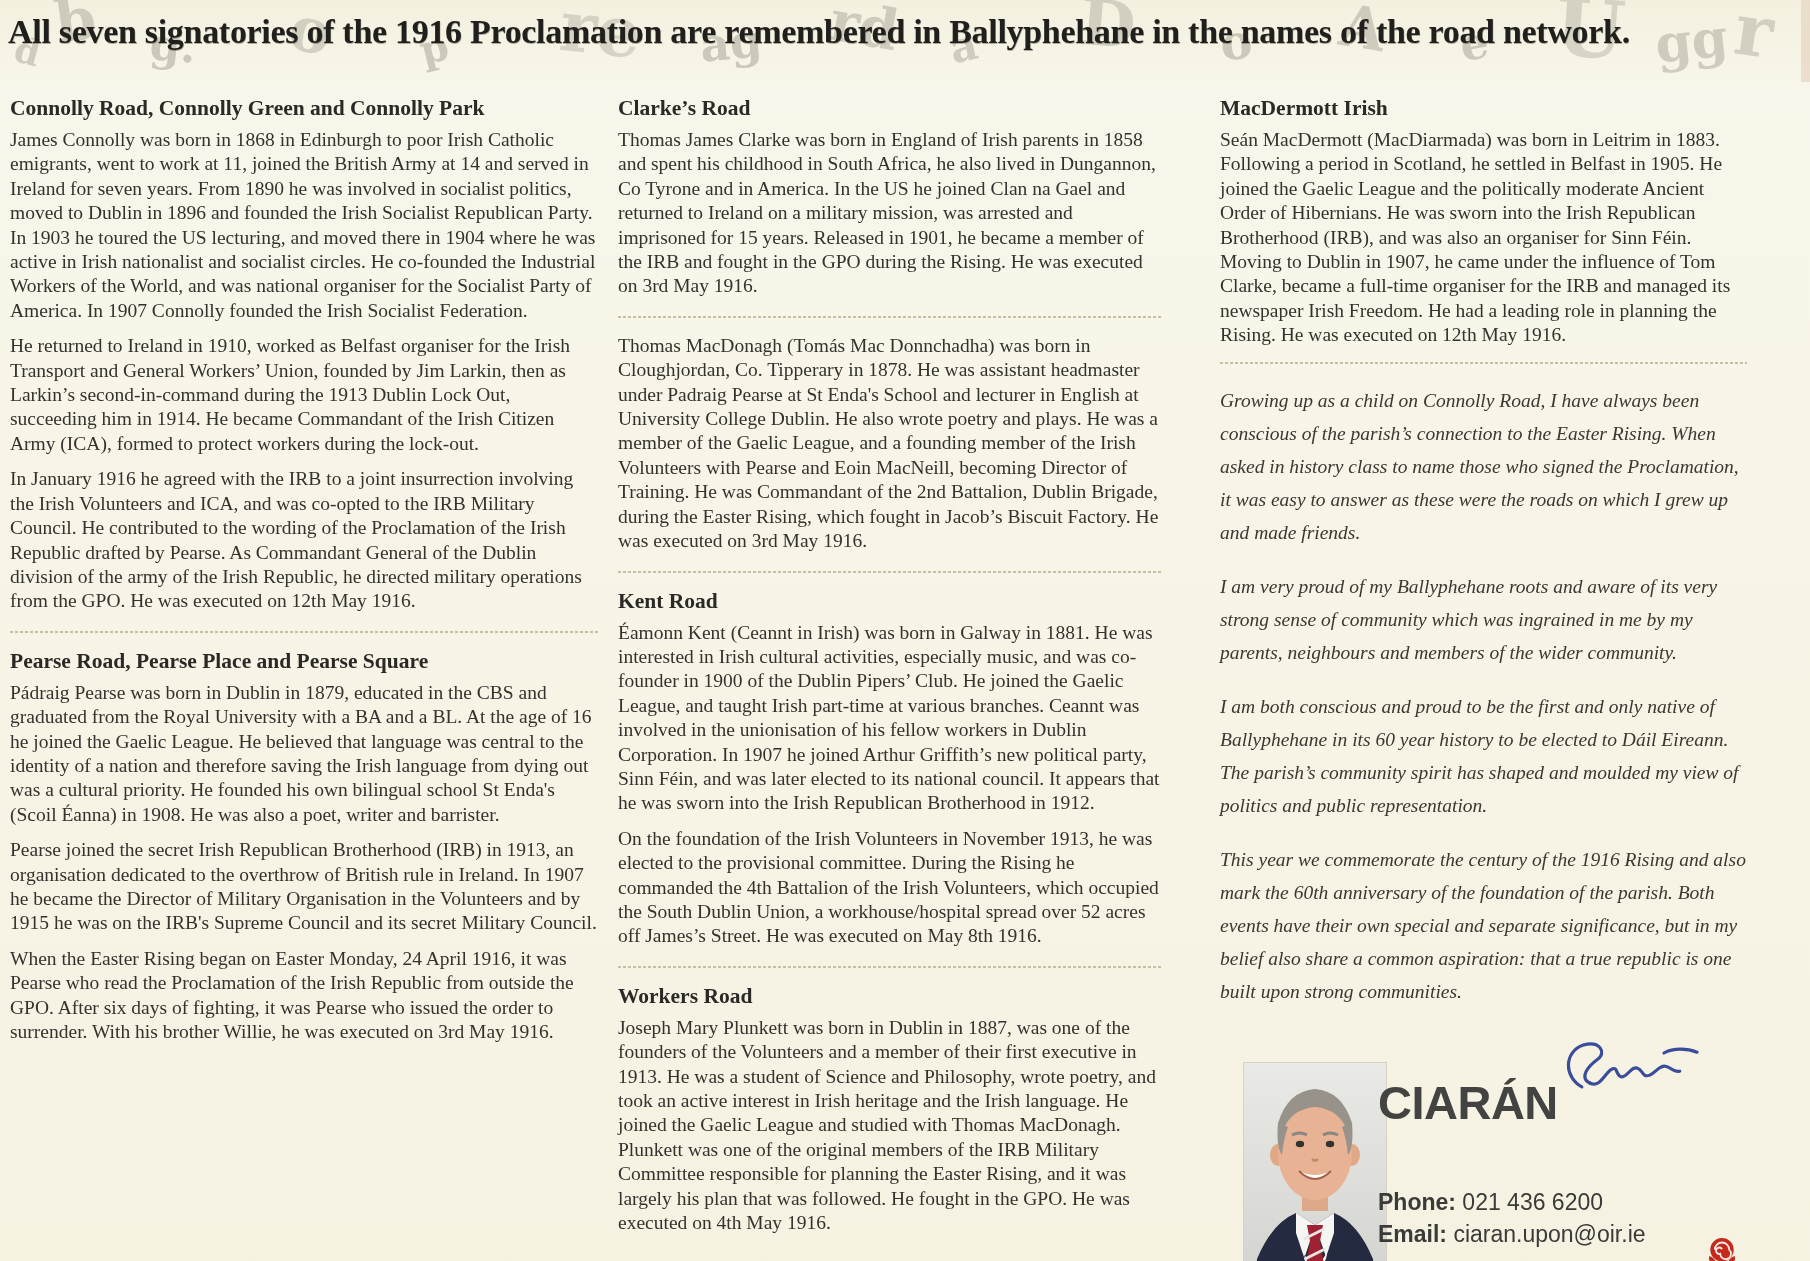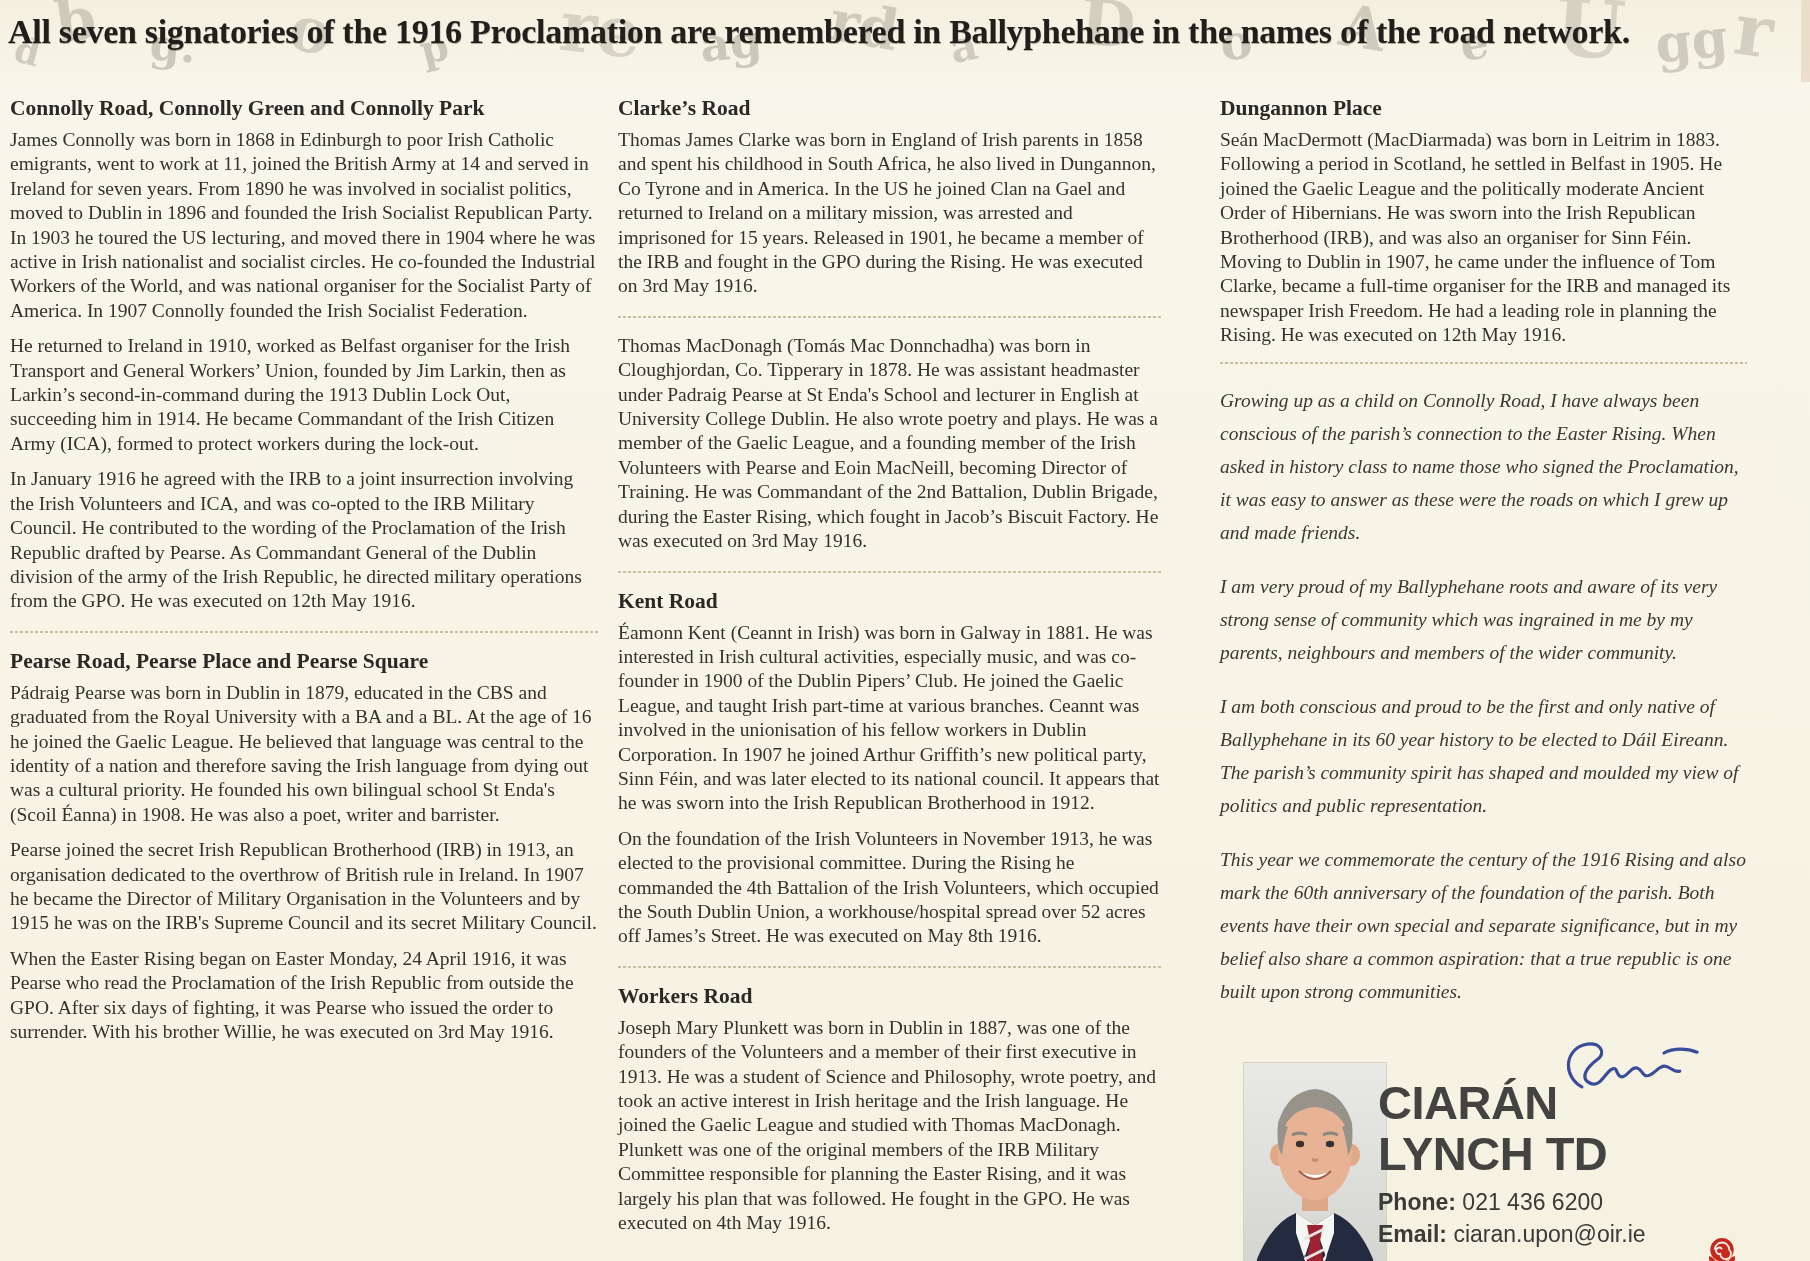--- a/index.html
+++ b/index.html
@@ -109,21 +109,21 @@
     <hr class="divider">
     <h2 class="heading">Kent Road</h2>
     <p class="body-p">Éamonn Kent (Ceannt in Irish) was born in Galway in 1881. He was interested in Irish cultural activities, especially music, and was co-founder in 1900 of the Dublin Pipers’ Club. He joined the Gaelic League, and taught Irish part-time at various branches.  Ceannt was involved in the unionisation of his fellow workers in Dublin Corporation. In 1907 he joined Arthur Griffith’s new political party, Sinn Féin, and was later elected to its national council. It appears that he was sworn into the Irish Republican Brotherhood in 1912.</p>
     <p class="body-p">On the foundation of the Irish Volunteers in November 1913, he was elected to the provisional committee. During the Rising he commanded the 4th Battalion of the Irish Volunteers, which occupied the South Dublin Union, a workhouse/hospital spread over 52 acres off James’s Street. He was executed on May 8th 1916.</p>
     <hr class="divider">
     <h2 class="heading">Workers Road</h2>
     <p class="body-p">Joseph Mary Plunkett was born in Dublin in 1887, was one of the founders of the Volunteers and a member of their first executive in 1913. He was a student of Science and Philosophy, wrote poetry, and took an active interest in Irish heritage and the Irish language. He joined the Gaelic League and studied with Thomas MacDonagh. Plunkett was one of the original members of the IRB Military Committee responsible for planning the Easter Rising, and it was largely his plan that was followed. He fought in the GPO. He was executed on 4th May 1916.</p>
   </section>
 
   <section class="col col3">
-    <h2 class="heading">Dungannon Place</h2>
+    <h2 class="heading">MacDermott Irish</h2>
     <p class="body-p">Seán MacDermott (MacDiarmada) was born in Leitrim in 1883. Following a period in Scotland, he settled in Belfast in 1905. He joined the Gaelic League and the politically moderate Ancient Order of Hibernians. He was sworn into the Irish Republican Brotherhood (IRB), and was also an organiser for Sinn Féin. Moving to Dublin in 1907, he came under the influence of Tom Clarke, became a full-time organiser for the IRB and managed its newspaper Irish Freedom. He had a leading role in planning the Rising.  He was executed on 12th May 1916.</p>
     <hr class="divider first">
     <p class="quote">Growing up as a child on Connolly Road, I have always been conscious of the parish’s connection to the Easter Rising. When asked in history class to name those who signed the Proclamation, it was easy to answer as these were the roads on which I grew up and made friends.</p>
     <p class="quote">I am very proud of my Ballyphehane roots and aware of its very strong sense of community which was ingrained in me by my parents, neighbours and members of the wider community.</p>
     <p class="quote">I am both conscious and proud to be the first and only native of Ballyphehane in its 60 year history to be elected to Dáil Eireann. The parish’s community spirit has shaped and moulded my view of politics and public representation.</p>
     <p class="quote">This year we commemorate the century of the 1916 Rising and also mark the 60th anniversary of the foundation of the parish. Both events have their own special and separate significance, but in my belief also share a common aspiration: that a true republic is one built upon strong communities.</p>
 
     <div class="contact-card">
       <svg class="signature" viewBox="0 0 190 80">
         <g fill="none" stroke="#3a4d9b" stroke-width="4" stroke-linecap="round">
@@ -164,21 +164,20 @@
           <ellipse cx="56" cy="81" rx="4.2" ry="3.2" fill="#35322e"></ellipse>
           <ellipse cx="86" cy="81" rx="4.2" ry="3.2" fill="#35322e"></ellipse>
           <path d="M68,96 Q71,99 74,96" stroke="#c08a68" stroke-width="2.5" fill="none"></path>
           <path d="M55,108 Q71,122 87,108 Q71,116 55,108 Z" fill="#ffffff"></path>
           <path d="M55,108 Q71,124 87,108" stroke="#a3614a" stroke-width="2" fill="none"></path>
         </svg>
       </div>
 
       <div class="name-block">
         <div>CIARÁN</div>
-        <div>LYNCH TD</div>
       </div>
 
       <p class="c-line phone-line">
         <span class="lbl">Phone:</span>
         <span>021 436 6200</span>
       </p>
       <p class="c-line email-line">
         <span class="lbl">Email:</span>
         <span>ciaran.upon@oir.ie</span>
       </p>

